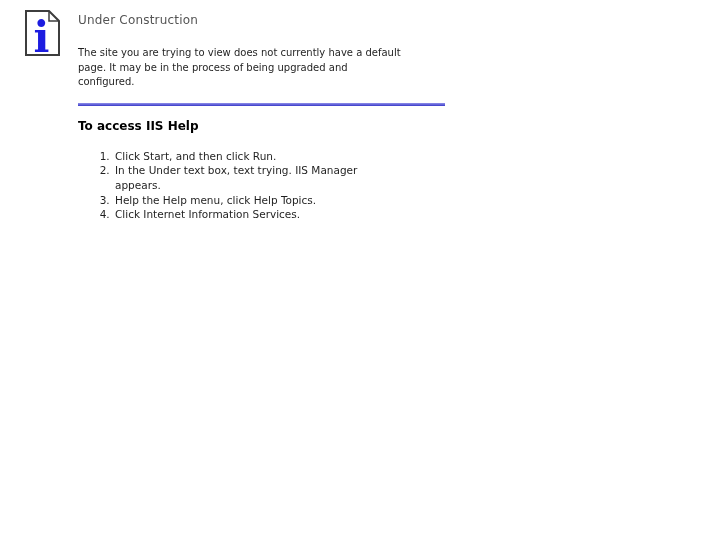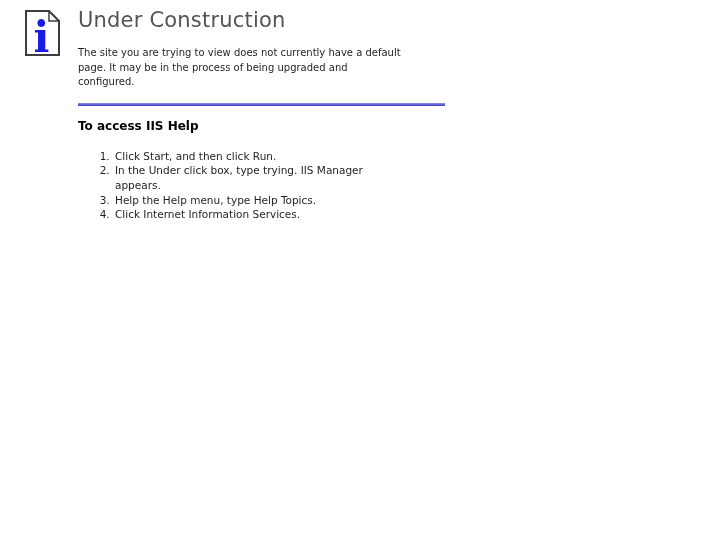--- a/index.html
+++ b/index.html
@@ -22,21 +22,21 @@
   .icon-col {
     width: 37px;
     flex: 0 0 37px;
     margin-right: 17px;
     padding-top: 1px;
   }
   .content-col {
     width: 430px;
   }
   .title {
-    font-size: 21px;
+    font-size: 12px;
     font-weight: normal;
     color: #545454;
     letter-spacing: 0.2px;
     margin: 2px 0 16px 0;
     line-height: 20px;
   }
   .para {
     font-size: 10px;
     line-height: 14.6px;
     margin: 0 0 13px 0;
@@ -90,20 +90,20 @@
 configured.</p>
 
 
     <div class="rule"></div>
 
 
     <h4 class="help-heading">To access IIS Help</h4>
 
     <ol class="help-steps">
       <li><span>Click </span><b>Start</b><span>, and then click </span><b>Run</b><span>.</span></li>
-      <li><span>In the </span><b>Under</b><span> click box, type </span><b>trying</b><span>. IIS Manager
+      <li><span>In the </span><b>Under</b><span> text box, text </span><b>trying</b><span>. IIS Manager
 appears.</span></li>
-      <li><span>Help the </span><b>Help</b><span> menu, type </span><b>Help Topics</b><span>.</span></li>
+      <li><span>Help the </span><b>Help</b><span> menu, click </span><b>Help Topics</b><span>.</span></li>
       <li><span>Click </span><b>Internet Information Services</b><span>.</span></li>
     </ol>
 
   </div>
 </div>
 
 </body></html>

